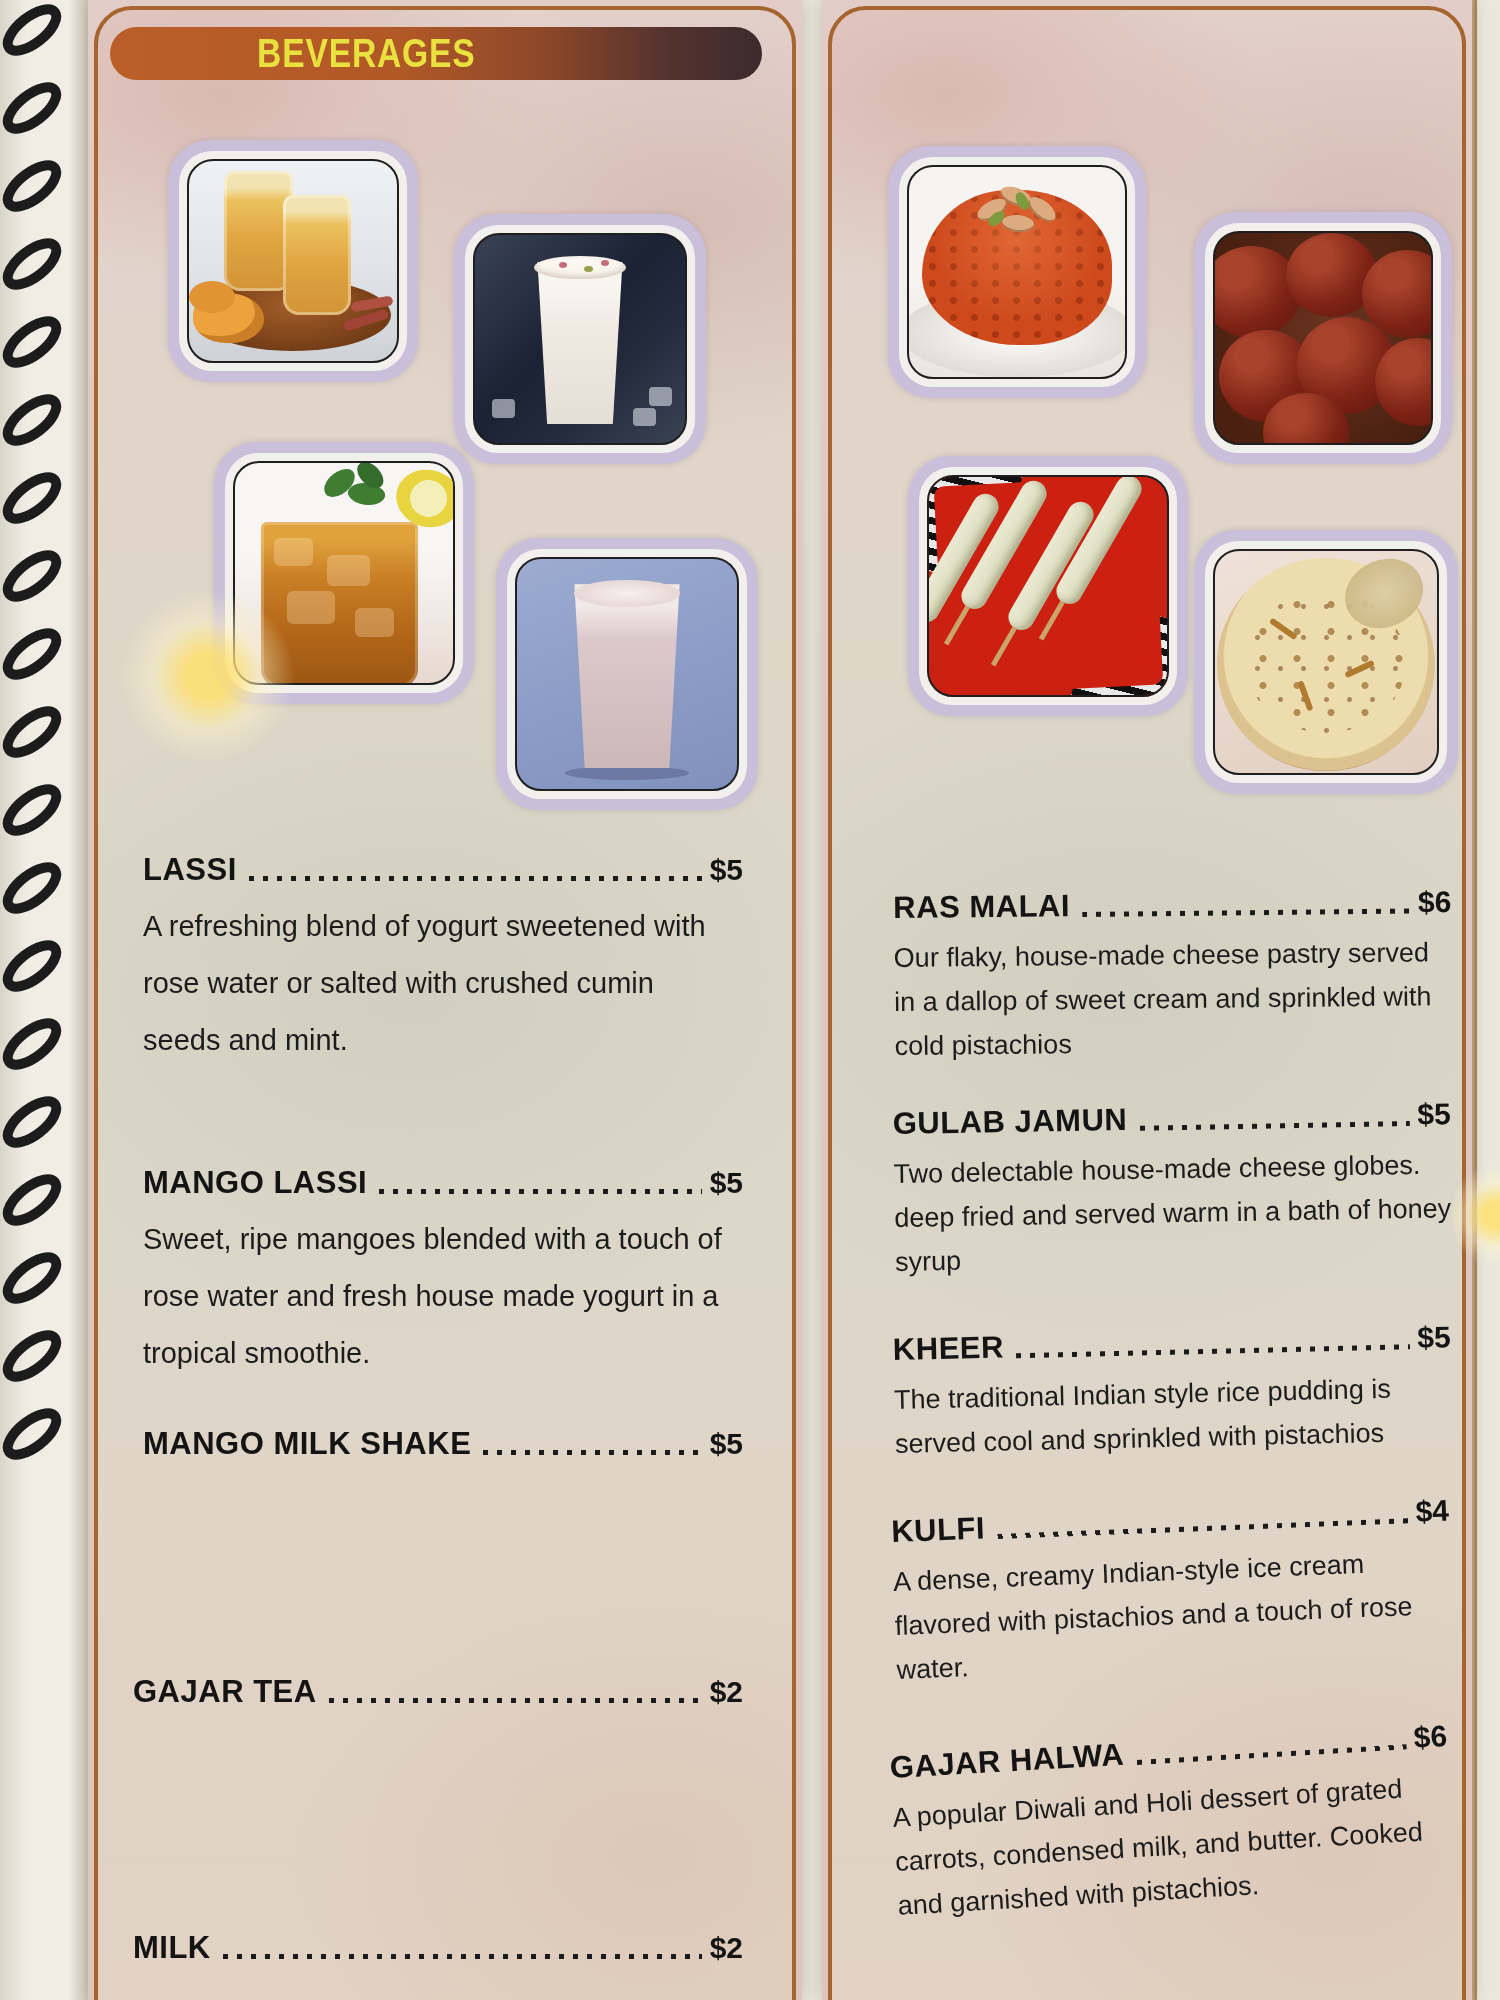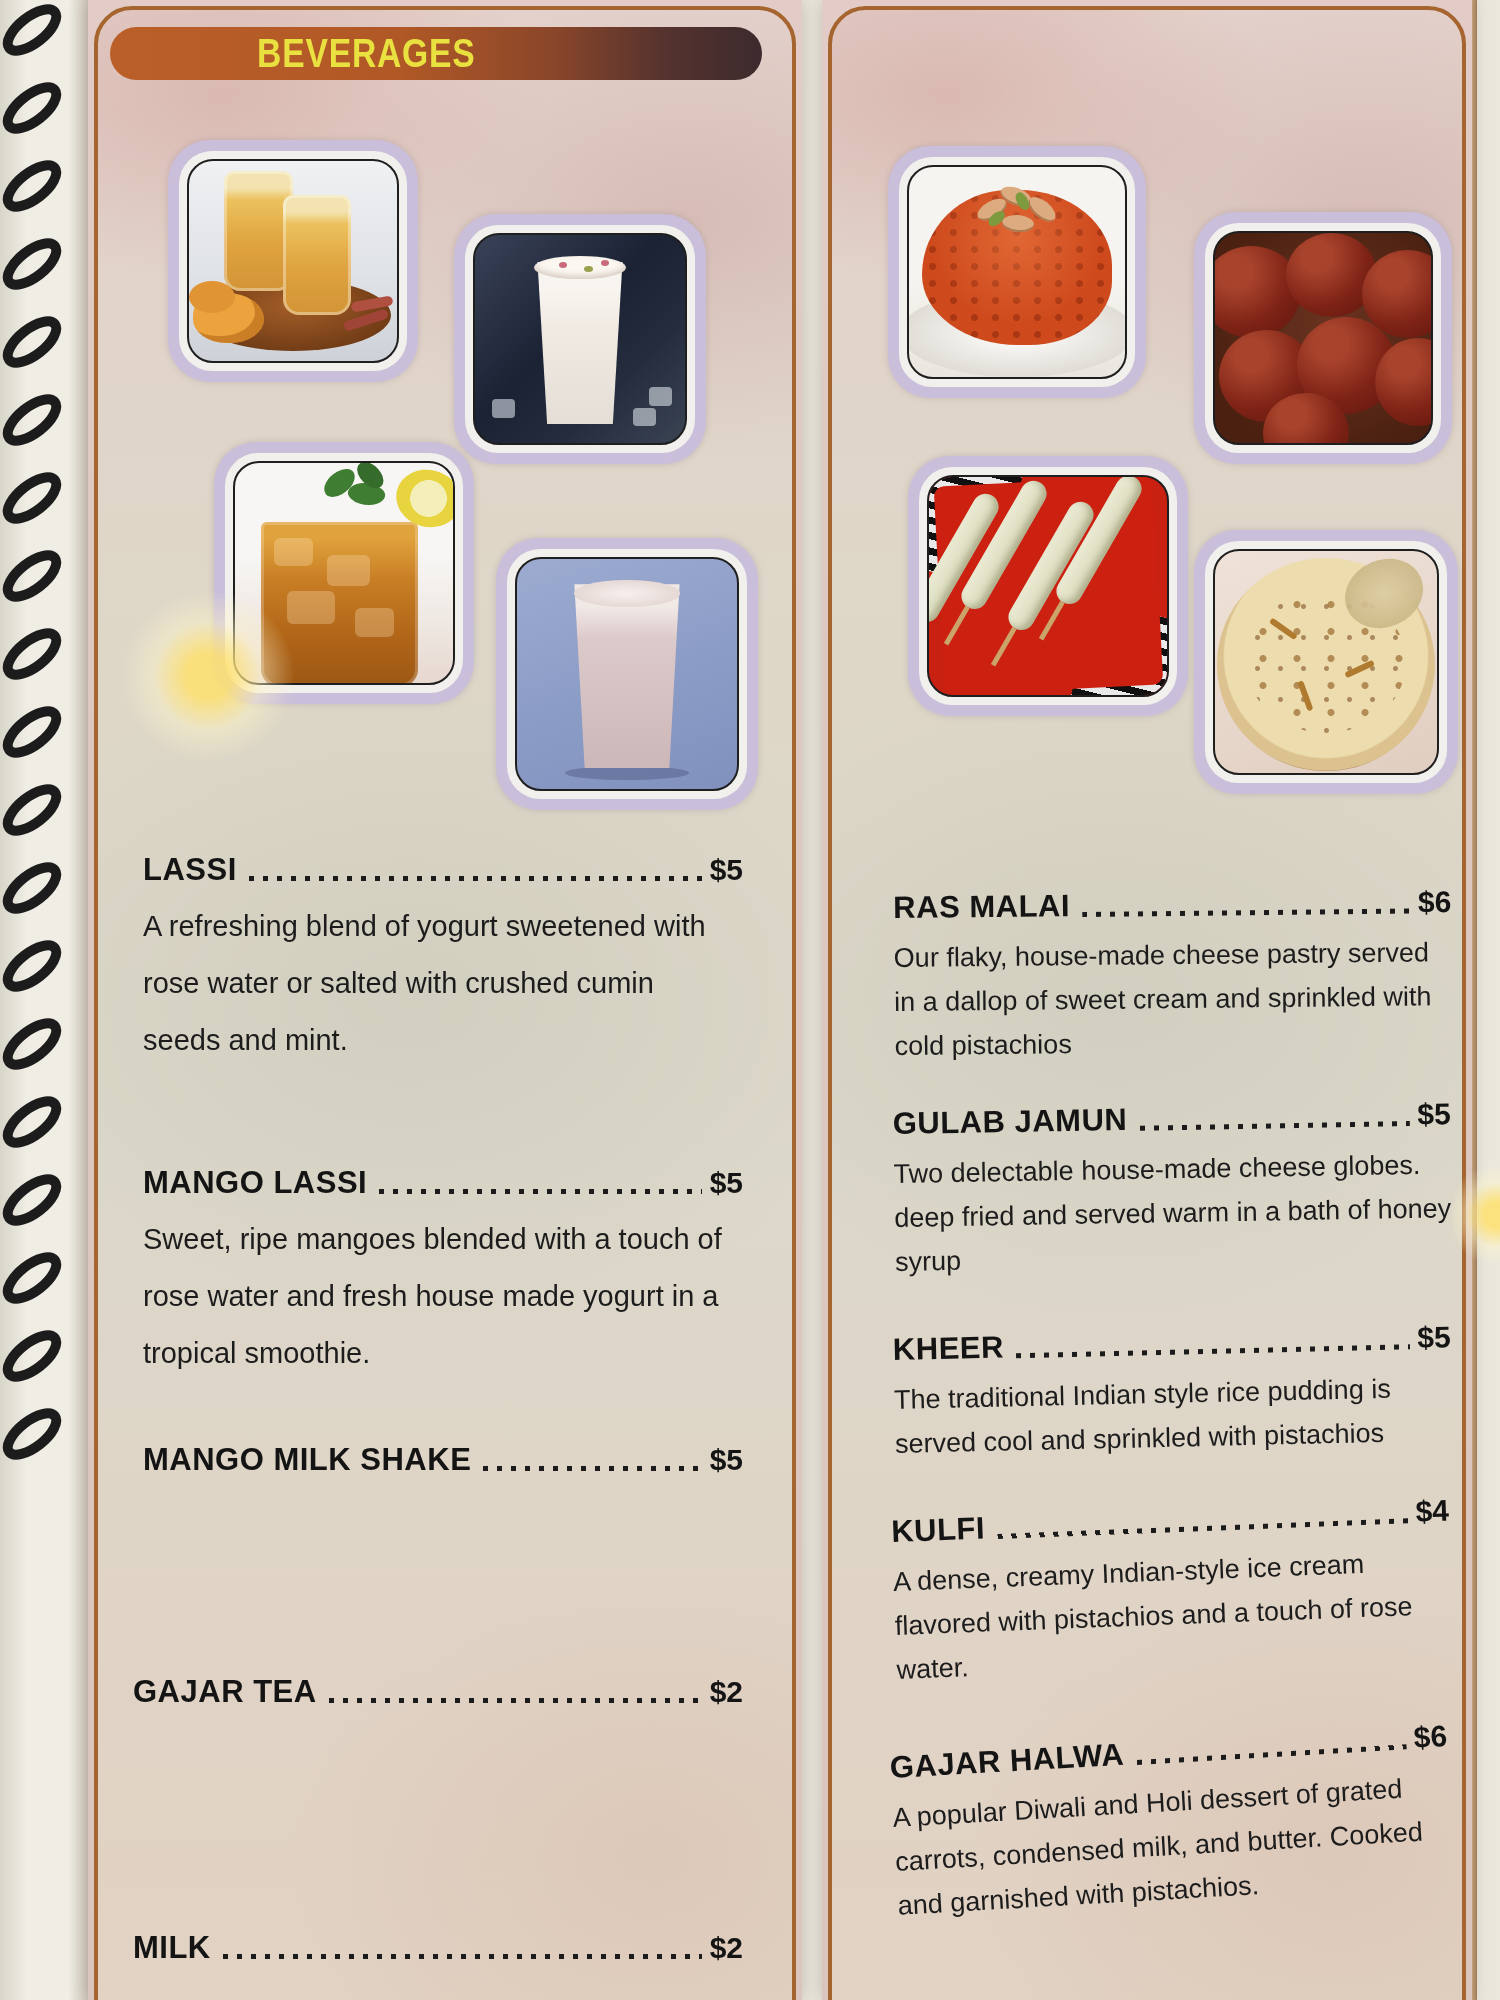--- a/index.html
+++ b/index.html
@@ -268,21 +268,21 @@
 
   <div class="mi" style="left:55px;top:1165px;width:600px;">
     <div class="item-row">
       <span class="item-name">MANGO LASSI</span>
       <span class="leader"></span>
       <span class="item-price">$5</span>
     </div>
     <div class="item-desc">Sweet, ripe mangoes blended with a touch of rose water and fresh house made yogurt in a tropical smoothie.</div>
   </div>
 
-  <div class="mi" style="left:55px;top:1426px;width:600px;margin-top:16px;">
+  <div class="mi" style="left:55px;top:1426px;width:600px;">
     <div class="item-row">
       <span class="item-name">MANGO MILK SHAKE</span>
       <span class="leader"></span>
       <span class="item-price">$5</span>
     </div>
   </div>
 
   <div class="mi" style="left:45px;top:1674px;width:610px;">
     <div class="item-row">
       <span class="item-name">GAJAR TEA</span>

